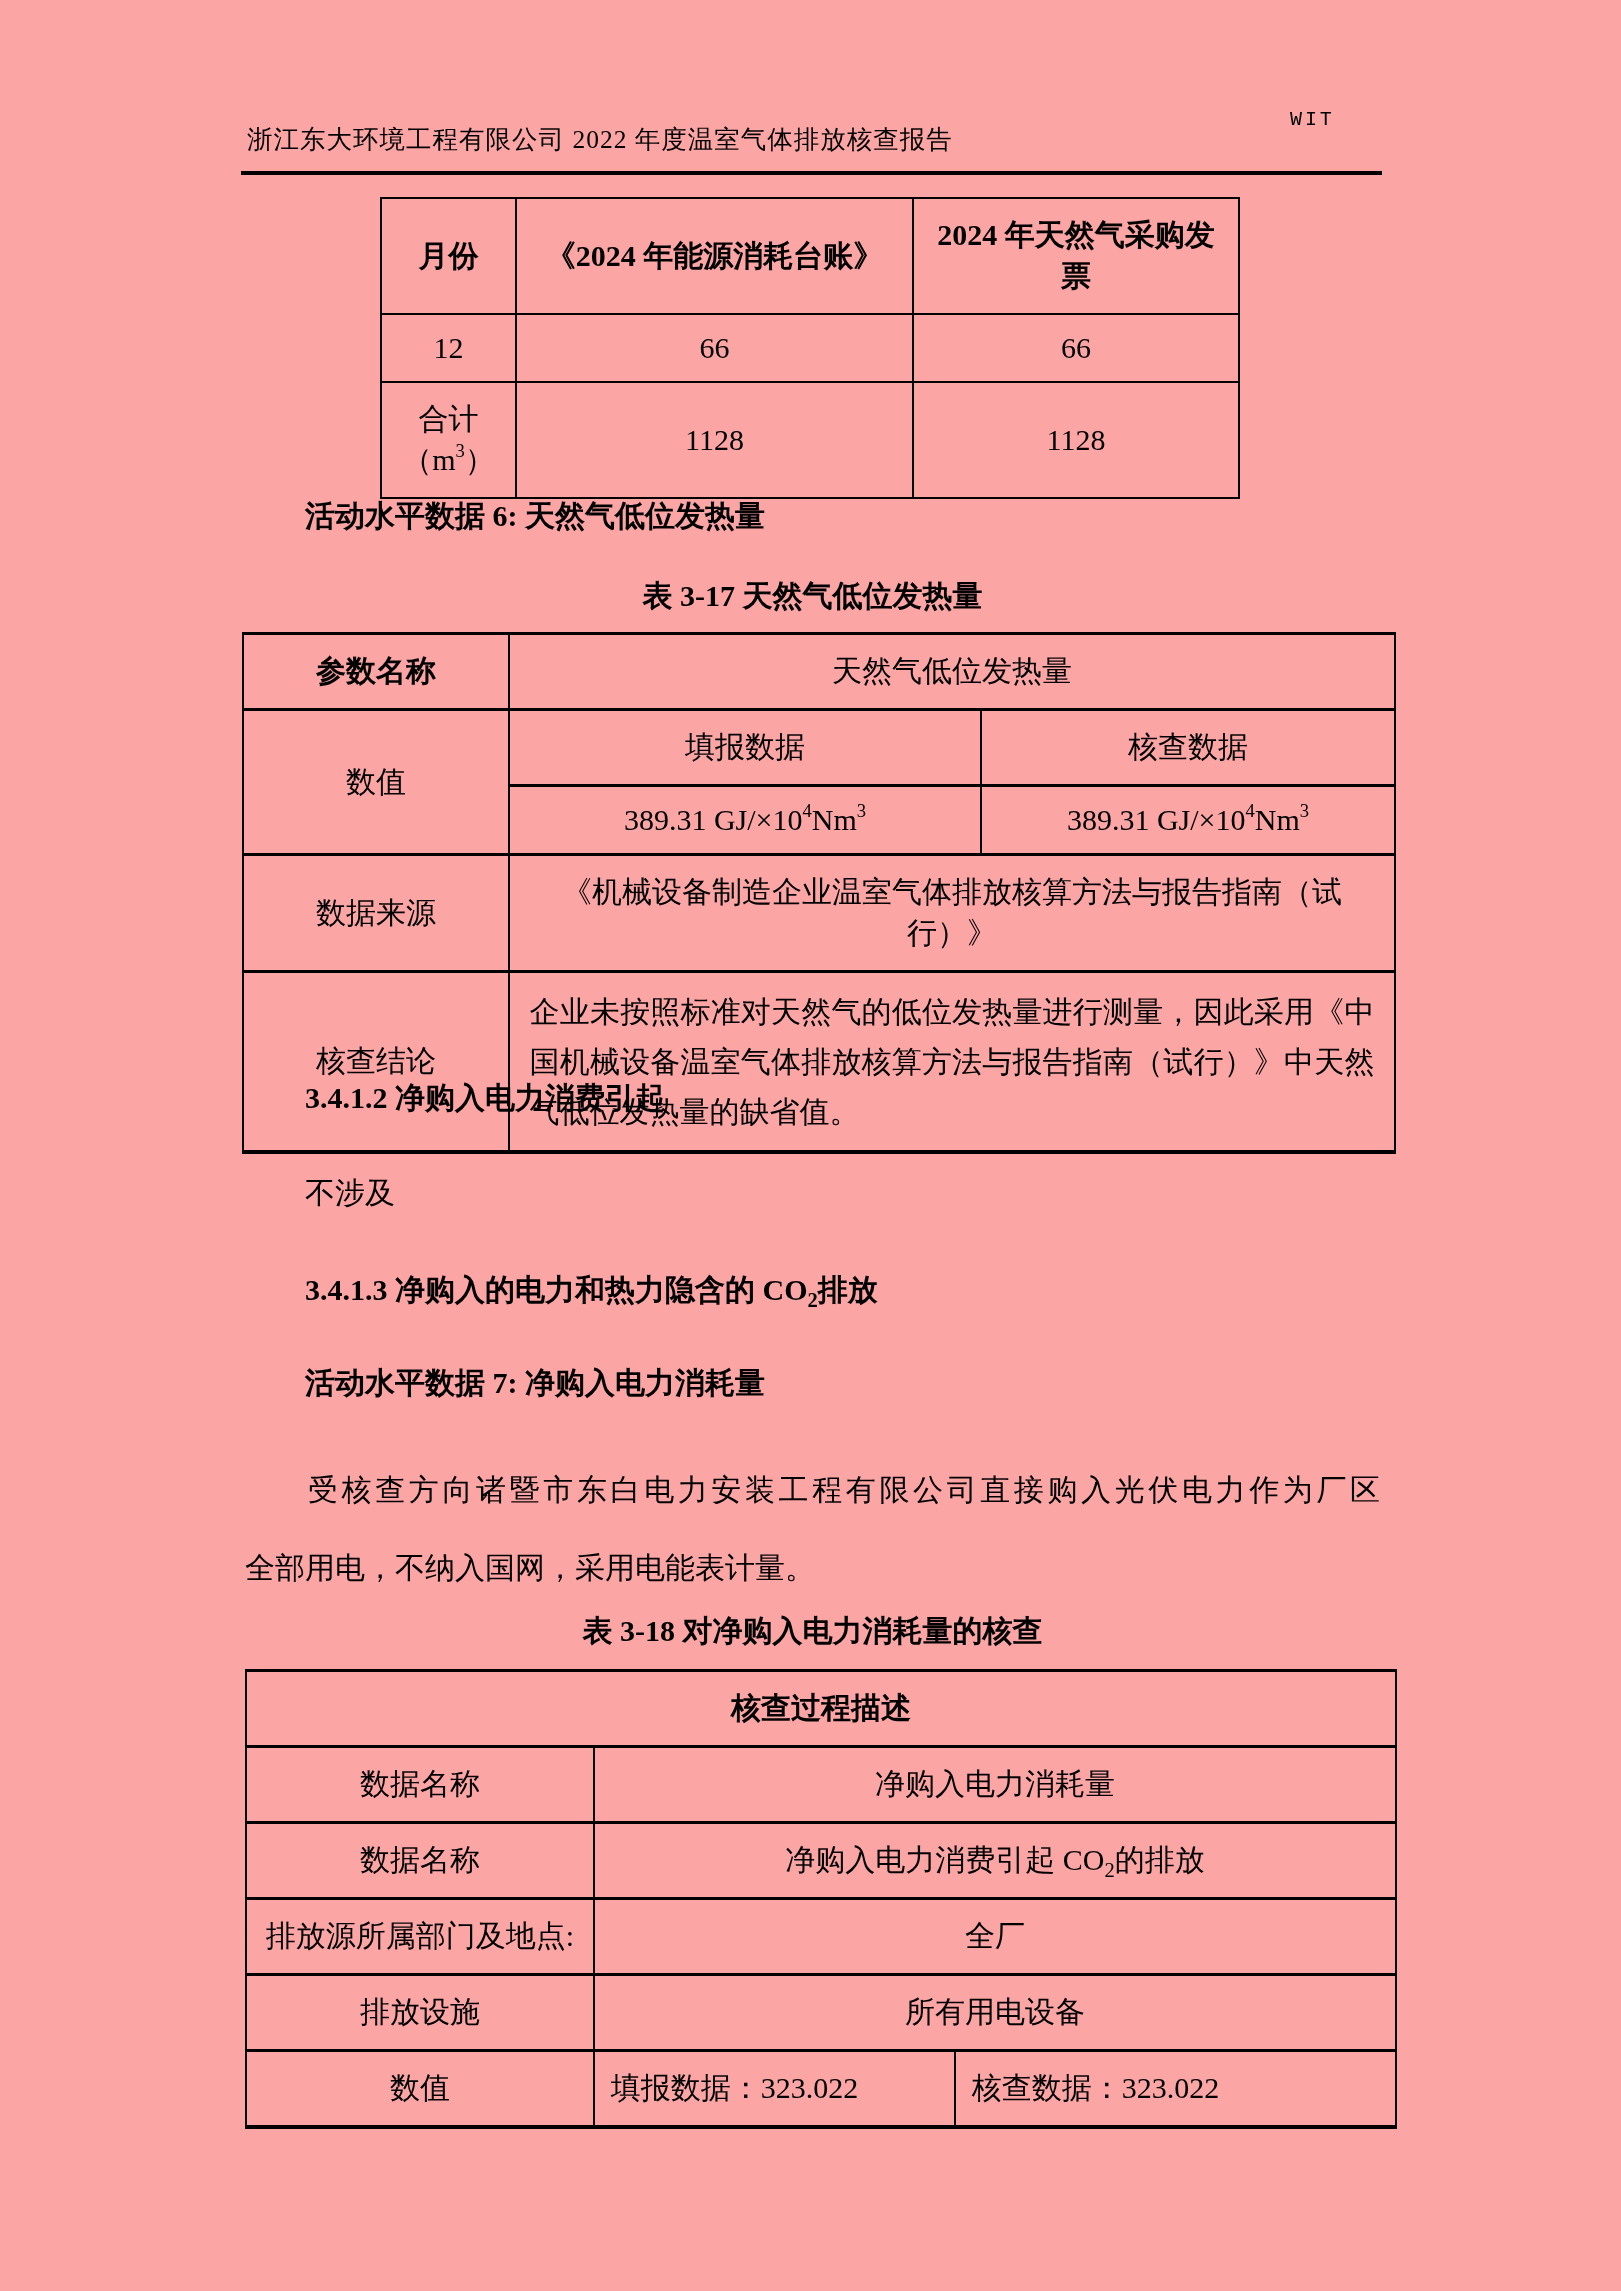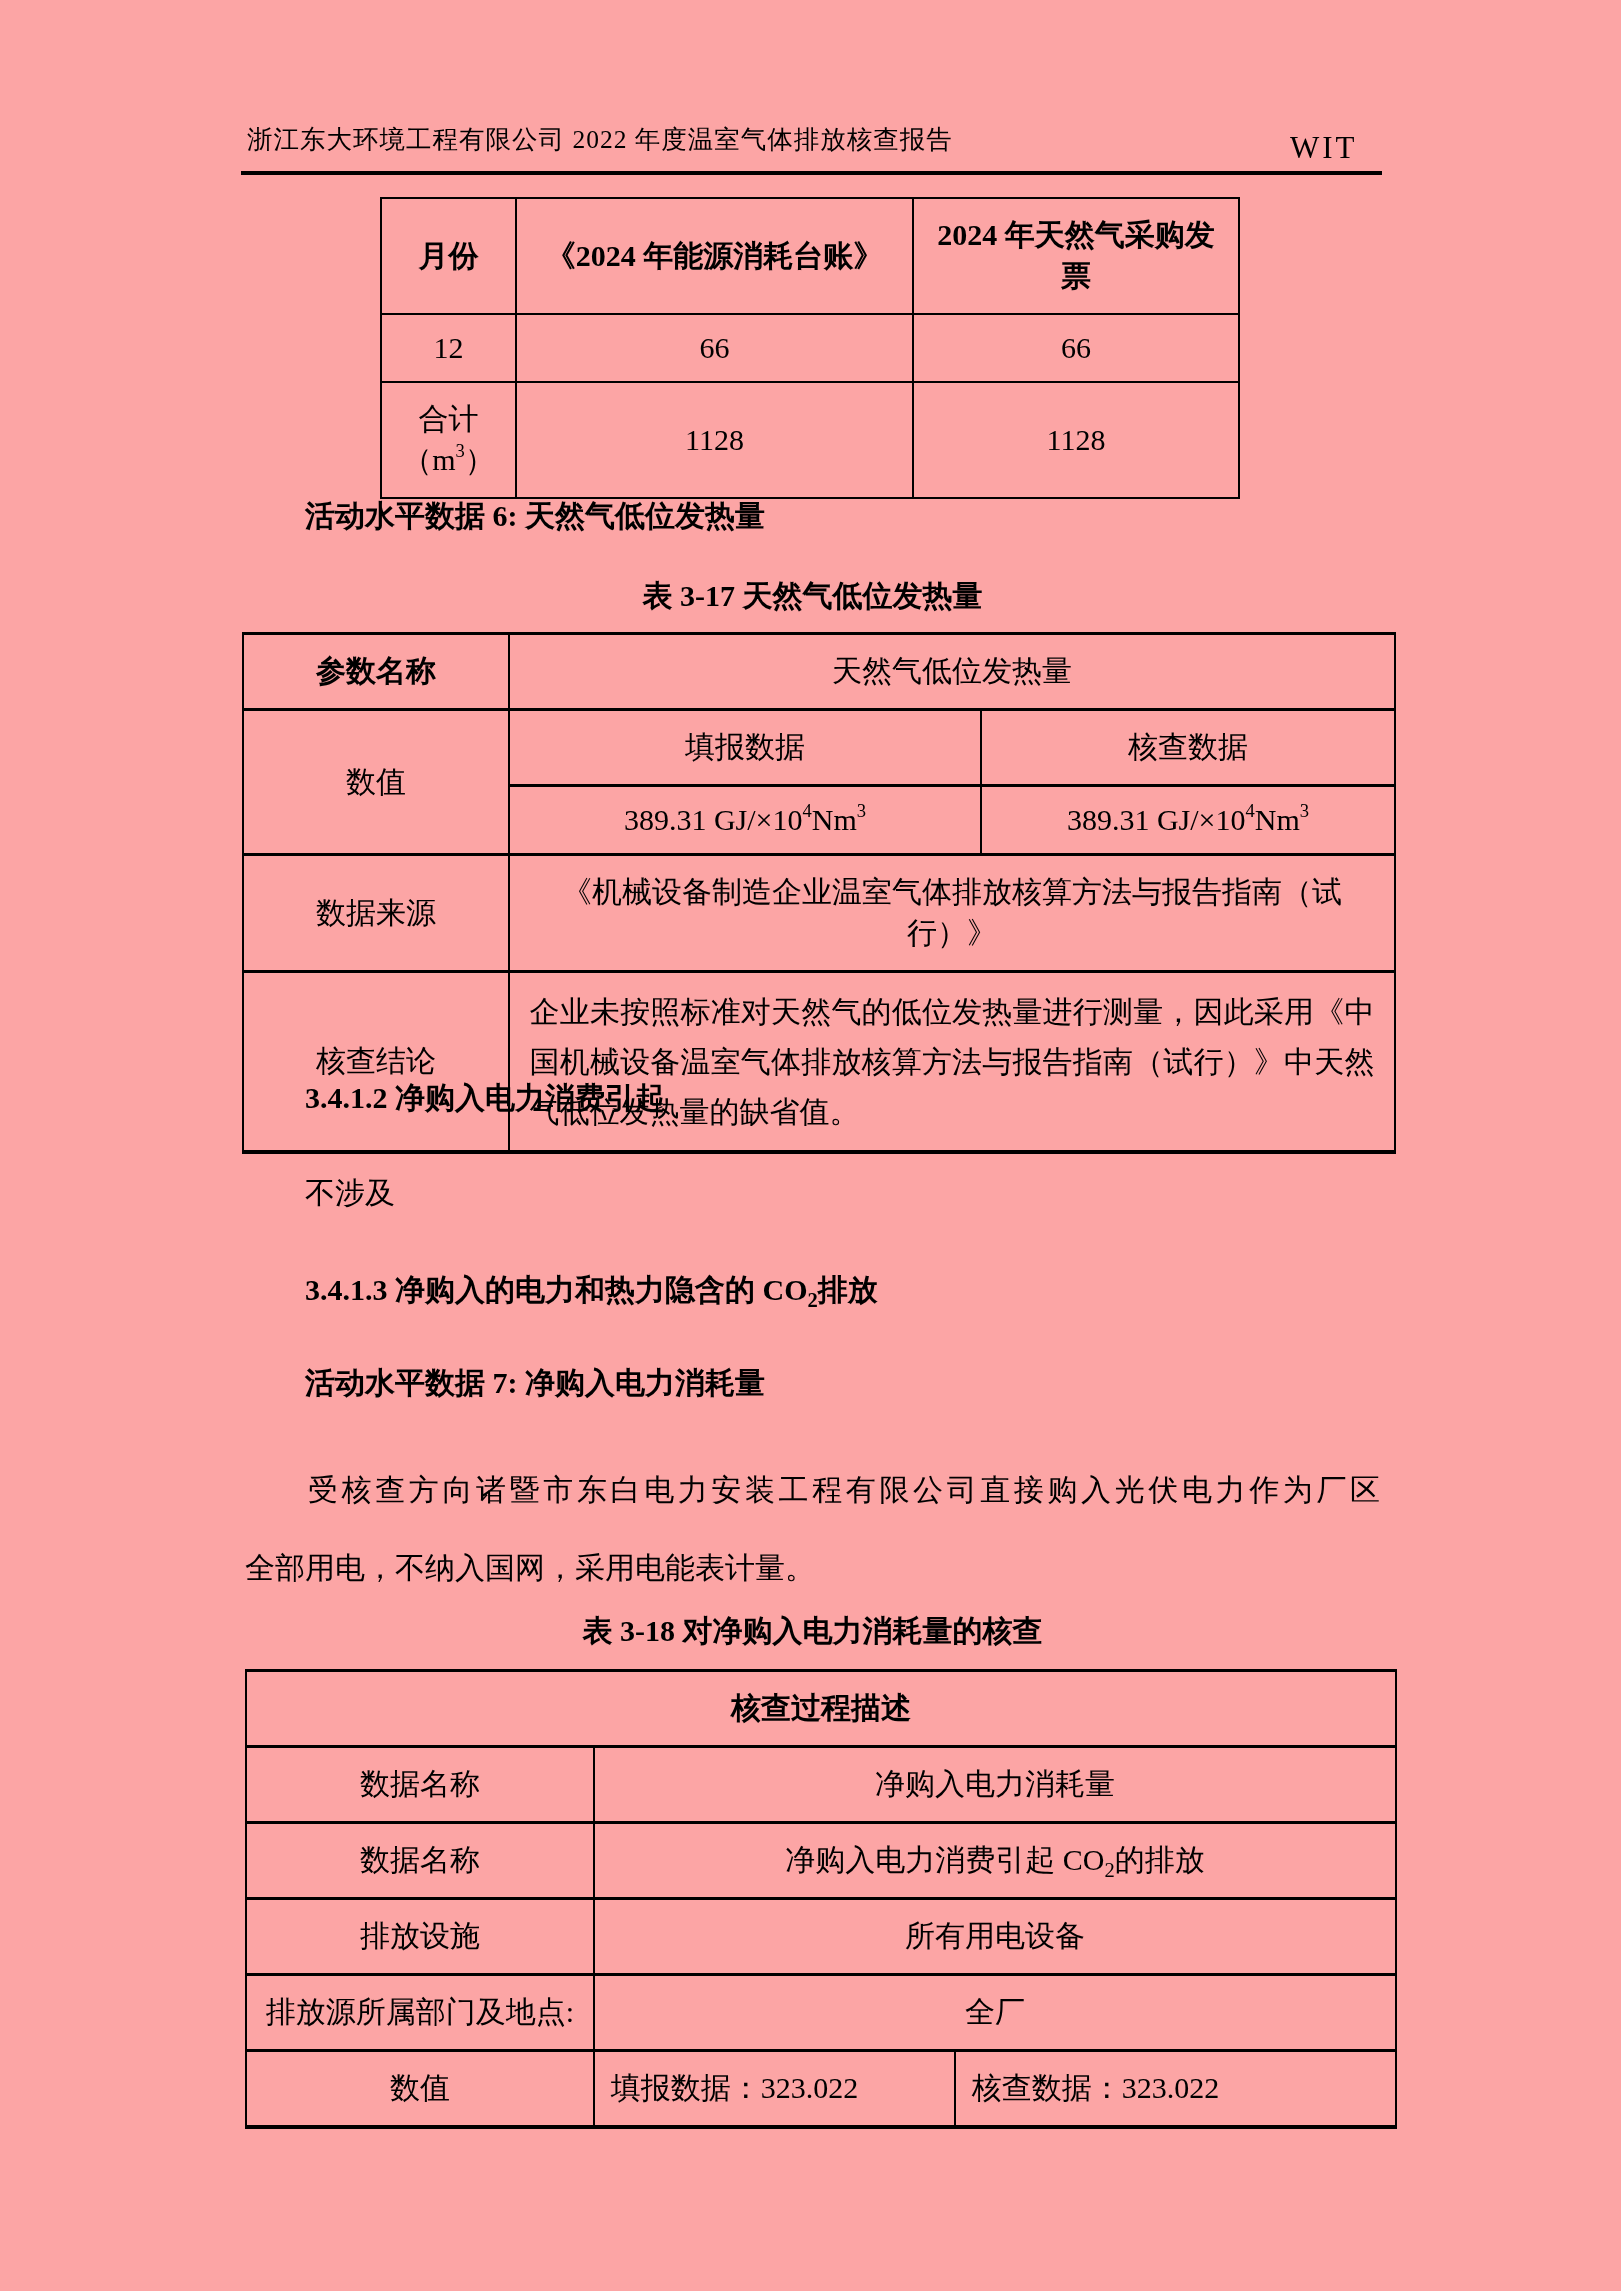--- a/index.html
+++ b/index.html
@@ -9,21 +9,21 @@
     width:1621px; height:2292px;
     background:#fca5a5;
     color:#000;
     font-family:"Liberation Serif","DejaVu Serif",serif;
     overflow:hidden;
   }
   .abs { position:absolute; }
 
   
   .hdr-title { left:247px; top:122px; font-size:25.5px; letter-spacing:1px; }
-  .hdr-brand { left:1290px; top:130px; font-size:31px; letter-spacing:2.9px; }
+  .hdr-brand { left:1290px; top:108px; font-size:20px; letter-spacing:2.9px;font-family:Liberation Mono, monospace; }
   .hdr-rule  { left:241px; top:171px; width:1141px; height:3.9px; background:#000; }
 
   
   table { border-collapse:collapse; table-layout:fixed; font-size:30px; font-family:inherit; }
   td {
     border:2px solid #000;
     border-top-width:3.9px; border-bottom-width:3.9px;
     text-align:center; vertical-align:middle;
     padding:16px; overflow:hidden;
   }
@@ -156,27 +156,27 @@
       <td colspan="3" class="bold">核查过程描述</td>
     </tr>
     <tr style="height:66px">
       <td>数据名称</td>
       <td colspan="2">净购入电力消耗量</td>
     </tr>
     <tr style="height:64px">
       <td>数据名称</td>
       <td colspan="2"><span>净购入电力消费引起 CO</span><span class="sb">2</span><span>的排放</span></td>
     </tr>
+    <tr style="height:66px">
+      <td>排放源所属部门及地点:</td>
+      <td colspan="2">全厂</td>
+    </tr>
     <tr style="height:64px">
       <td>排放设施</td>
       <td colspan="2">所有用电设备</td>
-    </tr>
-    <tr style="height:66px">
-      <td>排放源所属部门及地点:</td>
-      <td colspan="2">全厂</td>
     </tr>
     <tr style="height:66px">
       <td>数值</td>
       <td class="cell-left">填报数据：323.022</td>
       <td class="cell-left">核查数据：323.022</td>
     </tr>
   </tbody>
     </table>
 
 

